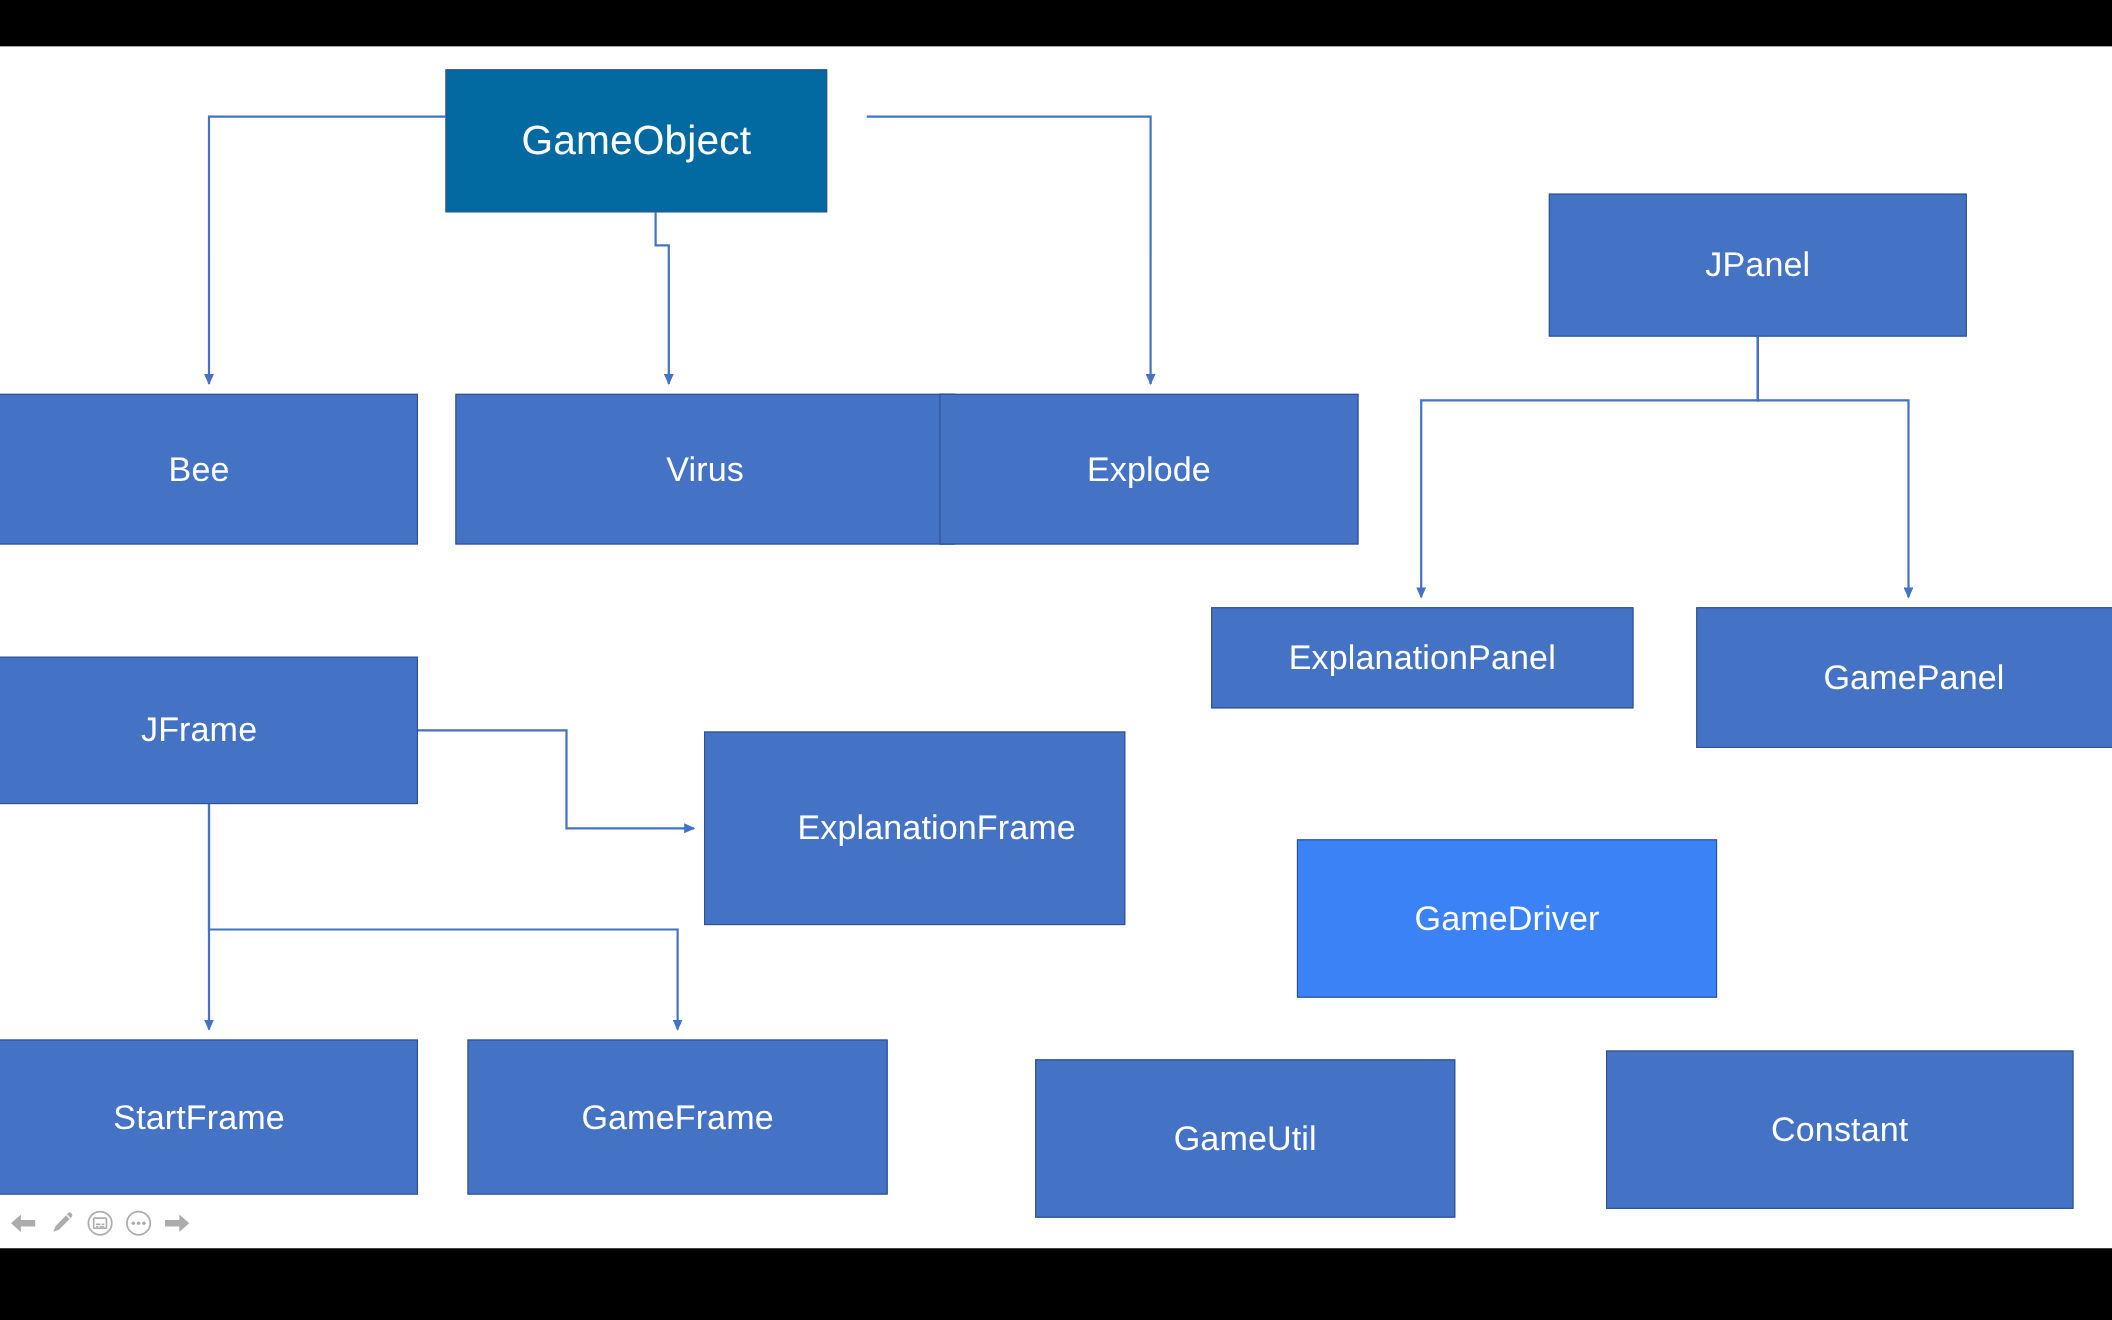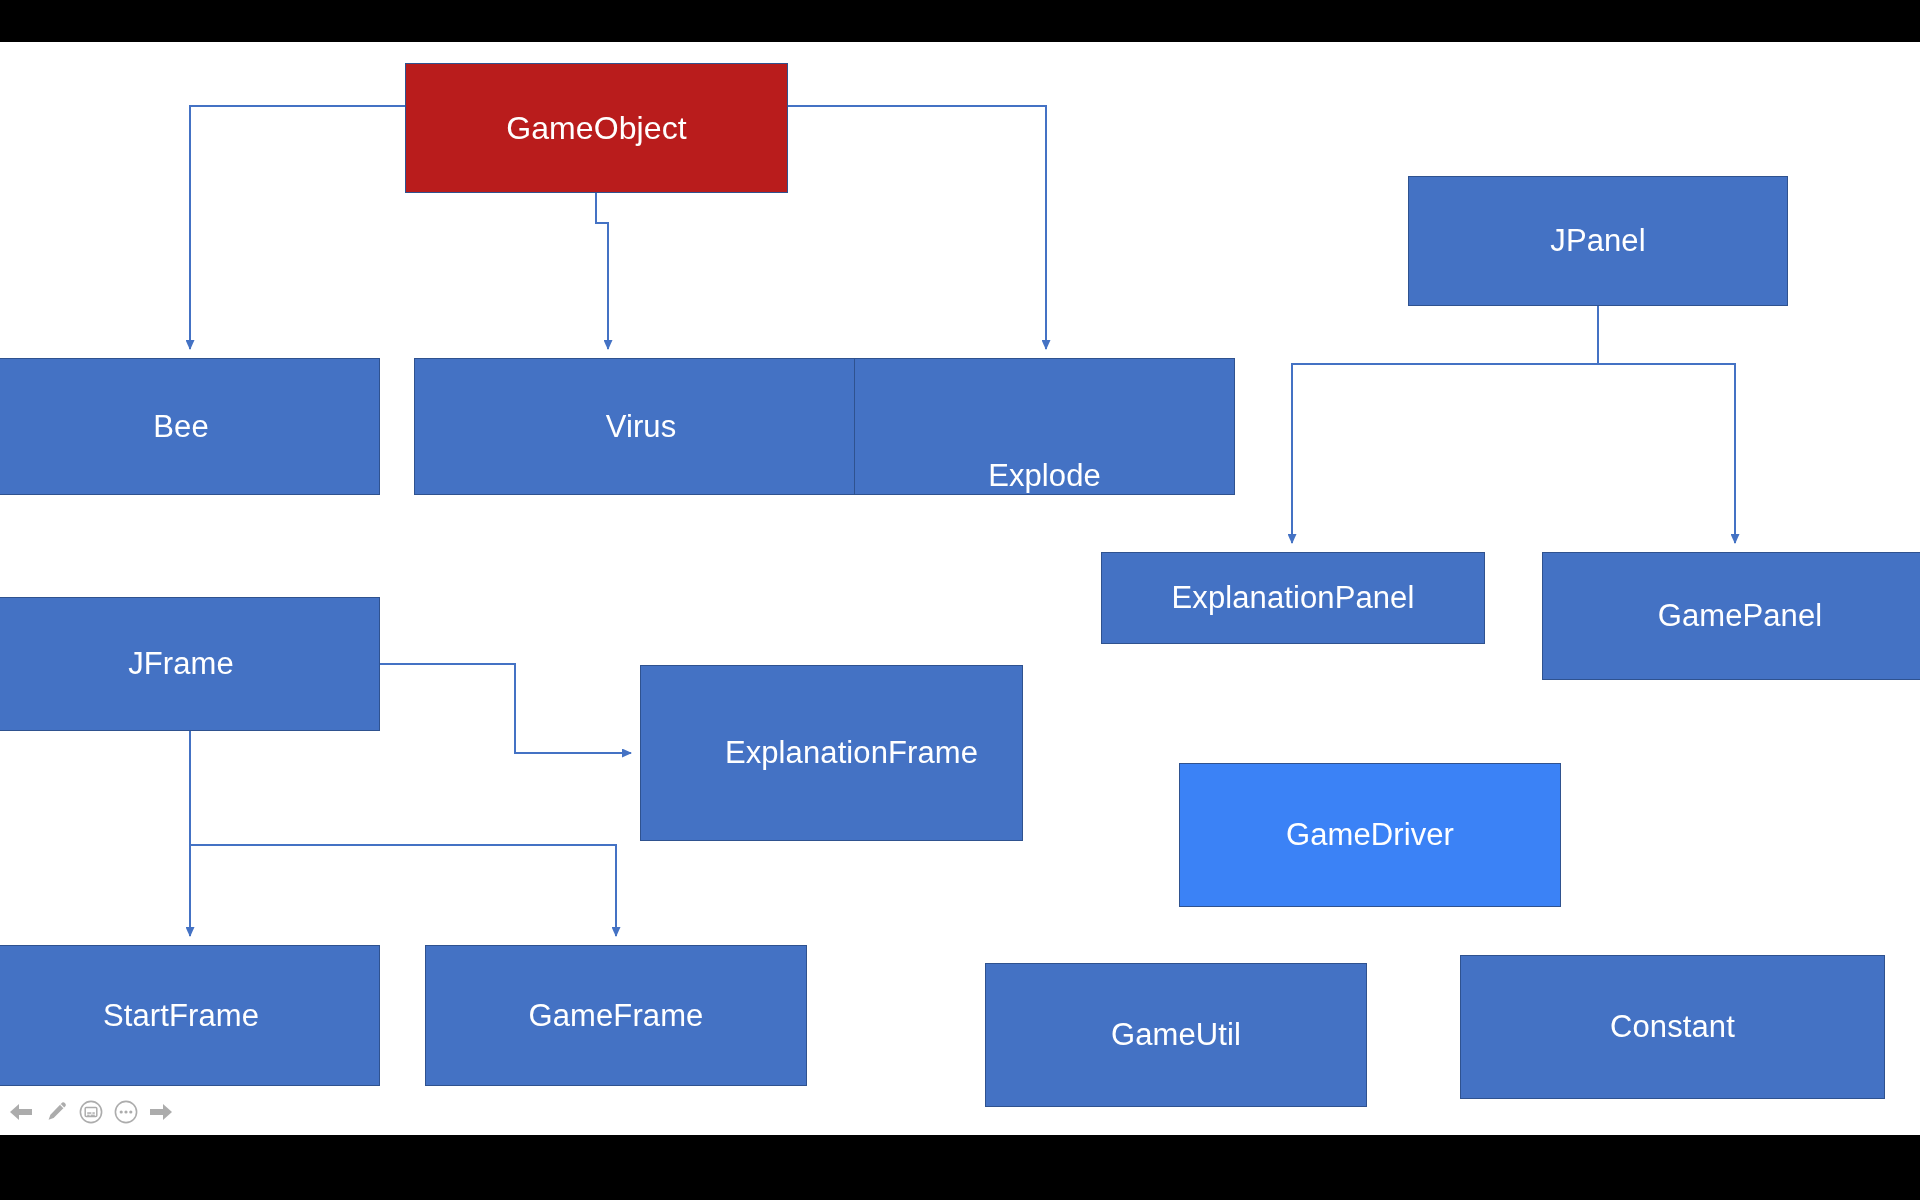--- a/index.html
+++ b/index.html
@@ -136,30 +136,30 @@
 
       <g>
         <path d="M190,689 L190,894" fill="none" stroke="#4472C4" stroke-width="2" marker-end="url(#arw)"></path>
       </g>
 
       <g>
         <path d="M190,689 L190,803 L616,803 L616,894" fill="none" stroke="#4472C4" stroke-width="2" marker-end="url(#arw)"></path>
       </g>
     </svg>
 
-    <div class="node" style="left: 405px; top: 21px; width: 383px; height: 130px; font-size: 32px; background: #b91c1c; border-color: rgb(47, 82, 143); color: rgb(255, 255, 255);">
+    <div class="node" style="left: 405px; top: 21px; width: 347px; height: 130px; font-size: 37px; background: #0369a1; border-color: rgb(47, 82, 143); color: rgb(255, 255, 255);">
       <span>GameObject</span>
     </div>
     <div class="node" style="left: -18px; top: 316px; width: 398px; height: 137px; font-size: 31px; background: rgb(68, 114, 196); border-color: rgb(47, 82, 143); color: rgb(255, 255, 255);">
       <span>Bee</span>
     </div>
     <div class="node" style="left: 414px; top: 316px; width: 454px; height: 137px; font-size: 31px; background: rgb(68, 114, 196); border-color: rgb(47, 82, 143); color: rgb(255, 255, 255);">
       <span>Virus</span>
     </div>
-    <div class="node" style="left: 854px; top: 316px; width: 381px; height: 137px; font-size: 31px; background: rgb(68, 114, 196); border-color: rgb(47, 82, 143); color: rgb(255, 255, 255); align-items: flex-end;">
+    <div class="node" style="left: 854px; top: 316px; width: 381px; height: 137px; font-size: 31px; background: rgb(68, 114, 196); border-color: rgb(47, 82, 143); color: rgb(255, 255, 255);">
       <span>Explode</span>
     </div>
     <div class="node" style="left: 1408px; top: 134px; width: 380px; height: 130px; font-size: 31px; background: rgb(68, 114, 196); border-color: rgb(47, 82, 143); color: rgb(255, 255, 255); text-align: right;">
       <span>JPanel</span>
     </div>
     <div class="node" style="left: 1101px; top: 510px; width: 384px; height: 92px; font-size: 31px; background: rgb(68, 114, 196); border-color: rgb(47, 82, 143); color: rgb(255, 255, 255);">
       <span>ExplanationPanel</span>
     </div>
     <div class="node" style="left: 1542px; top: 510px; width: 396px; height: 128px; font-size: 31px; background: rgb(68, 114, 196); border-color: rgb(47, 82, 143); color: rgb(255, 255, 255);">
       <span>GamePanel</span>
@@ -172,21 +172,21 @@
     </div>
     <div class="node" style="left: 1179px; top: 721px; width: 382px; height: 144px; font-size: 31px; background: #3b82f6; border-color: rgb(47, 82, 143); color: rgb(255, 255, 255); text-align: center;">
       <span>GameDriver</span>
     </div>
     <div class="node" style="left: -18px; top: 903px; width: 398px; height: 141px; font-size: 31px; background: rgb(68, 114, 196); border-color: rgb(47, 82, 143); color: rgb(255, 255, 255);">
       <span>StartFrame</span>
     </div>
     <div class="node" style="left: 425px; top: 903px; width: 382px; height: 141px; font-size: 31px; background: rgb(68, 114, 196); border-color: rgb(47, 82, 143); color: rgb(255, 255, 255);">
       <span>GameFrame</span>
     </div>
-    <div class="node" style="left: 985px; top: 921px; width: 382px; height: 144px; font-size: 31px; background: rgb(68, 114, 196); border-color: rgb(47, 82, 143); color: rgb(255, 255, 255);">
+    <div class="node" style="left: 941px; top: 921px; width: 382px; height: 144px; font-size: 31px; background: rgb(68, 114, 196); border-color: rgb(47, 82, 143); color: rgb(255, 255, 255);">
       <span>GameUtil</span>
     </div>
     <div class="node" style="left: 1460px; top: 913px; width: 425px; height: 144px; font-size: 31px; background: rgb(68, 114, 196); border-color: rgb(47, 82, 143); color: rgb(255, 255, 255);">
       <span>Constant</span>
     </div>
 
     <div id="toolbar">
 
       <div class="tb-icon">
         <svg width="24" height="20" viewBox="0 0 24 20">

